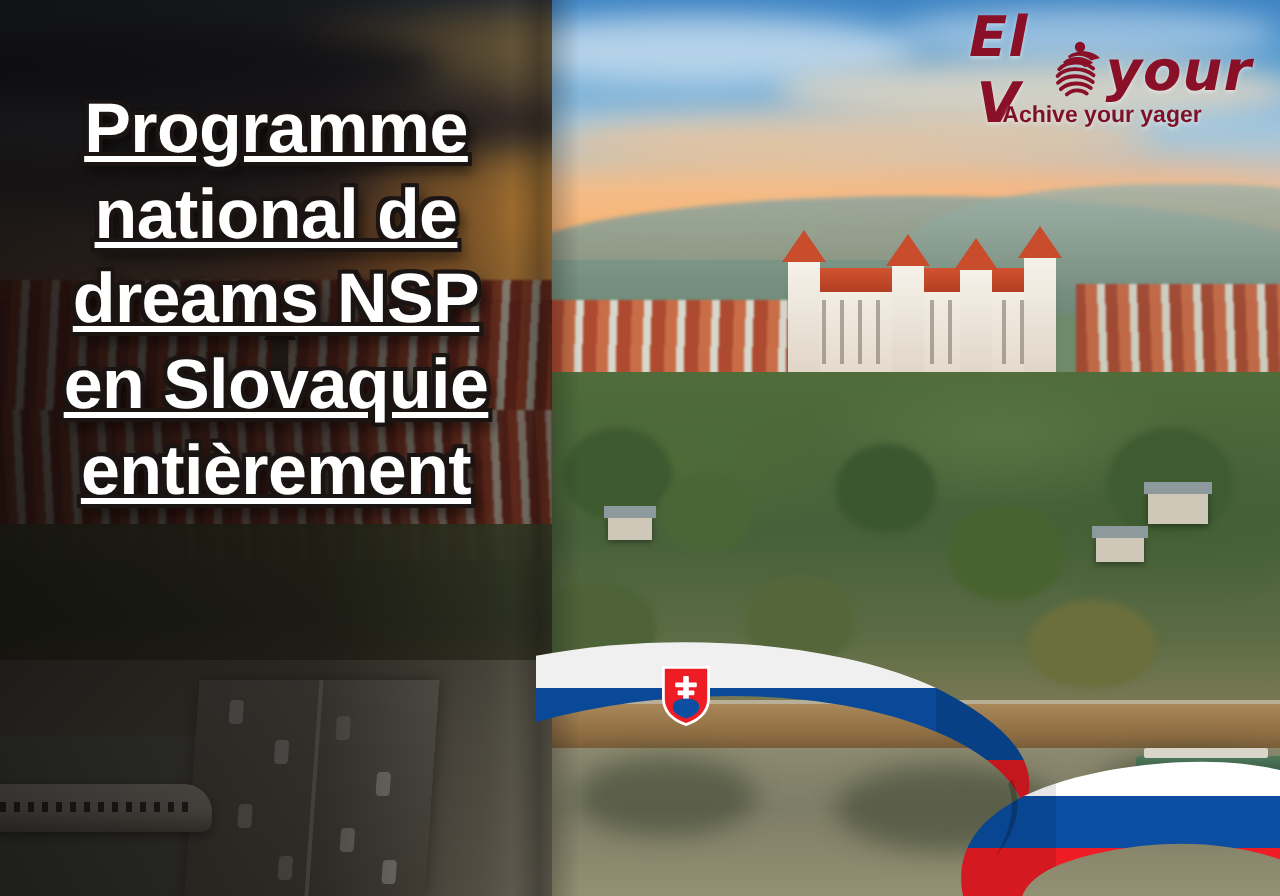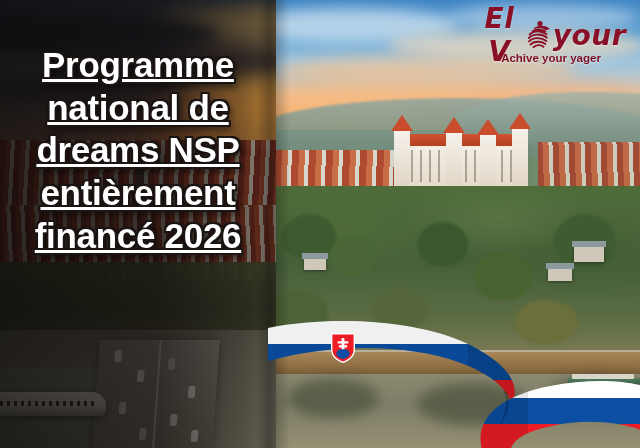--- a/index.html
+++ b/index.html
@@ -284,22 +284,22 @@
 
     <div class="l-shade"></div>
   </div>
 
   <div class="seam"></div>
 
   <div class="headline">
     <div>Programme</div>
     <div>national de</div>
     <div>dreams NSP</div>
+    <div>en Slovaquie</div>
     <div>entièrement</div>
-    <div>financé 2026</div>
   </div>
 
   <div class="logo">
     <div class="logo-row">
       <span class="logo-txt">El V</span>
       <span class="logo-mark">
         <svg viewBox="0 0 34 34" width="34" height="34">
           <g fill="#8a1028">
             <circle cx="19" cy="5.5" r="2.6"></circle>
             <path d="M13 10 C18 6.5 25 7 29 11 L24.5 12.2 C21.5 9.6 17 9.2 13.6 11.2 Z"></path>

